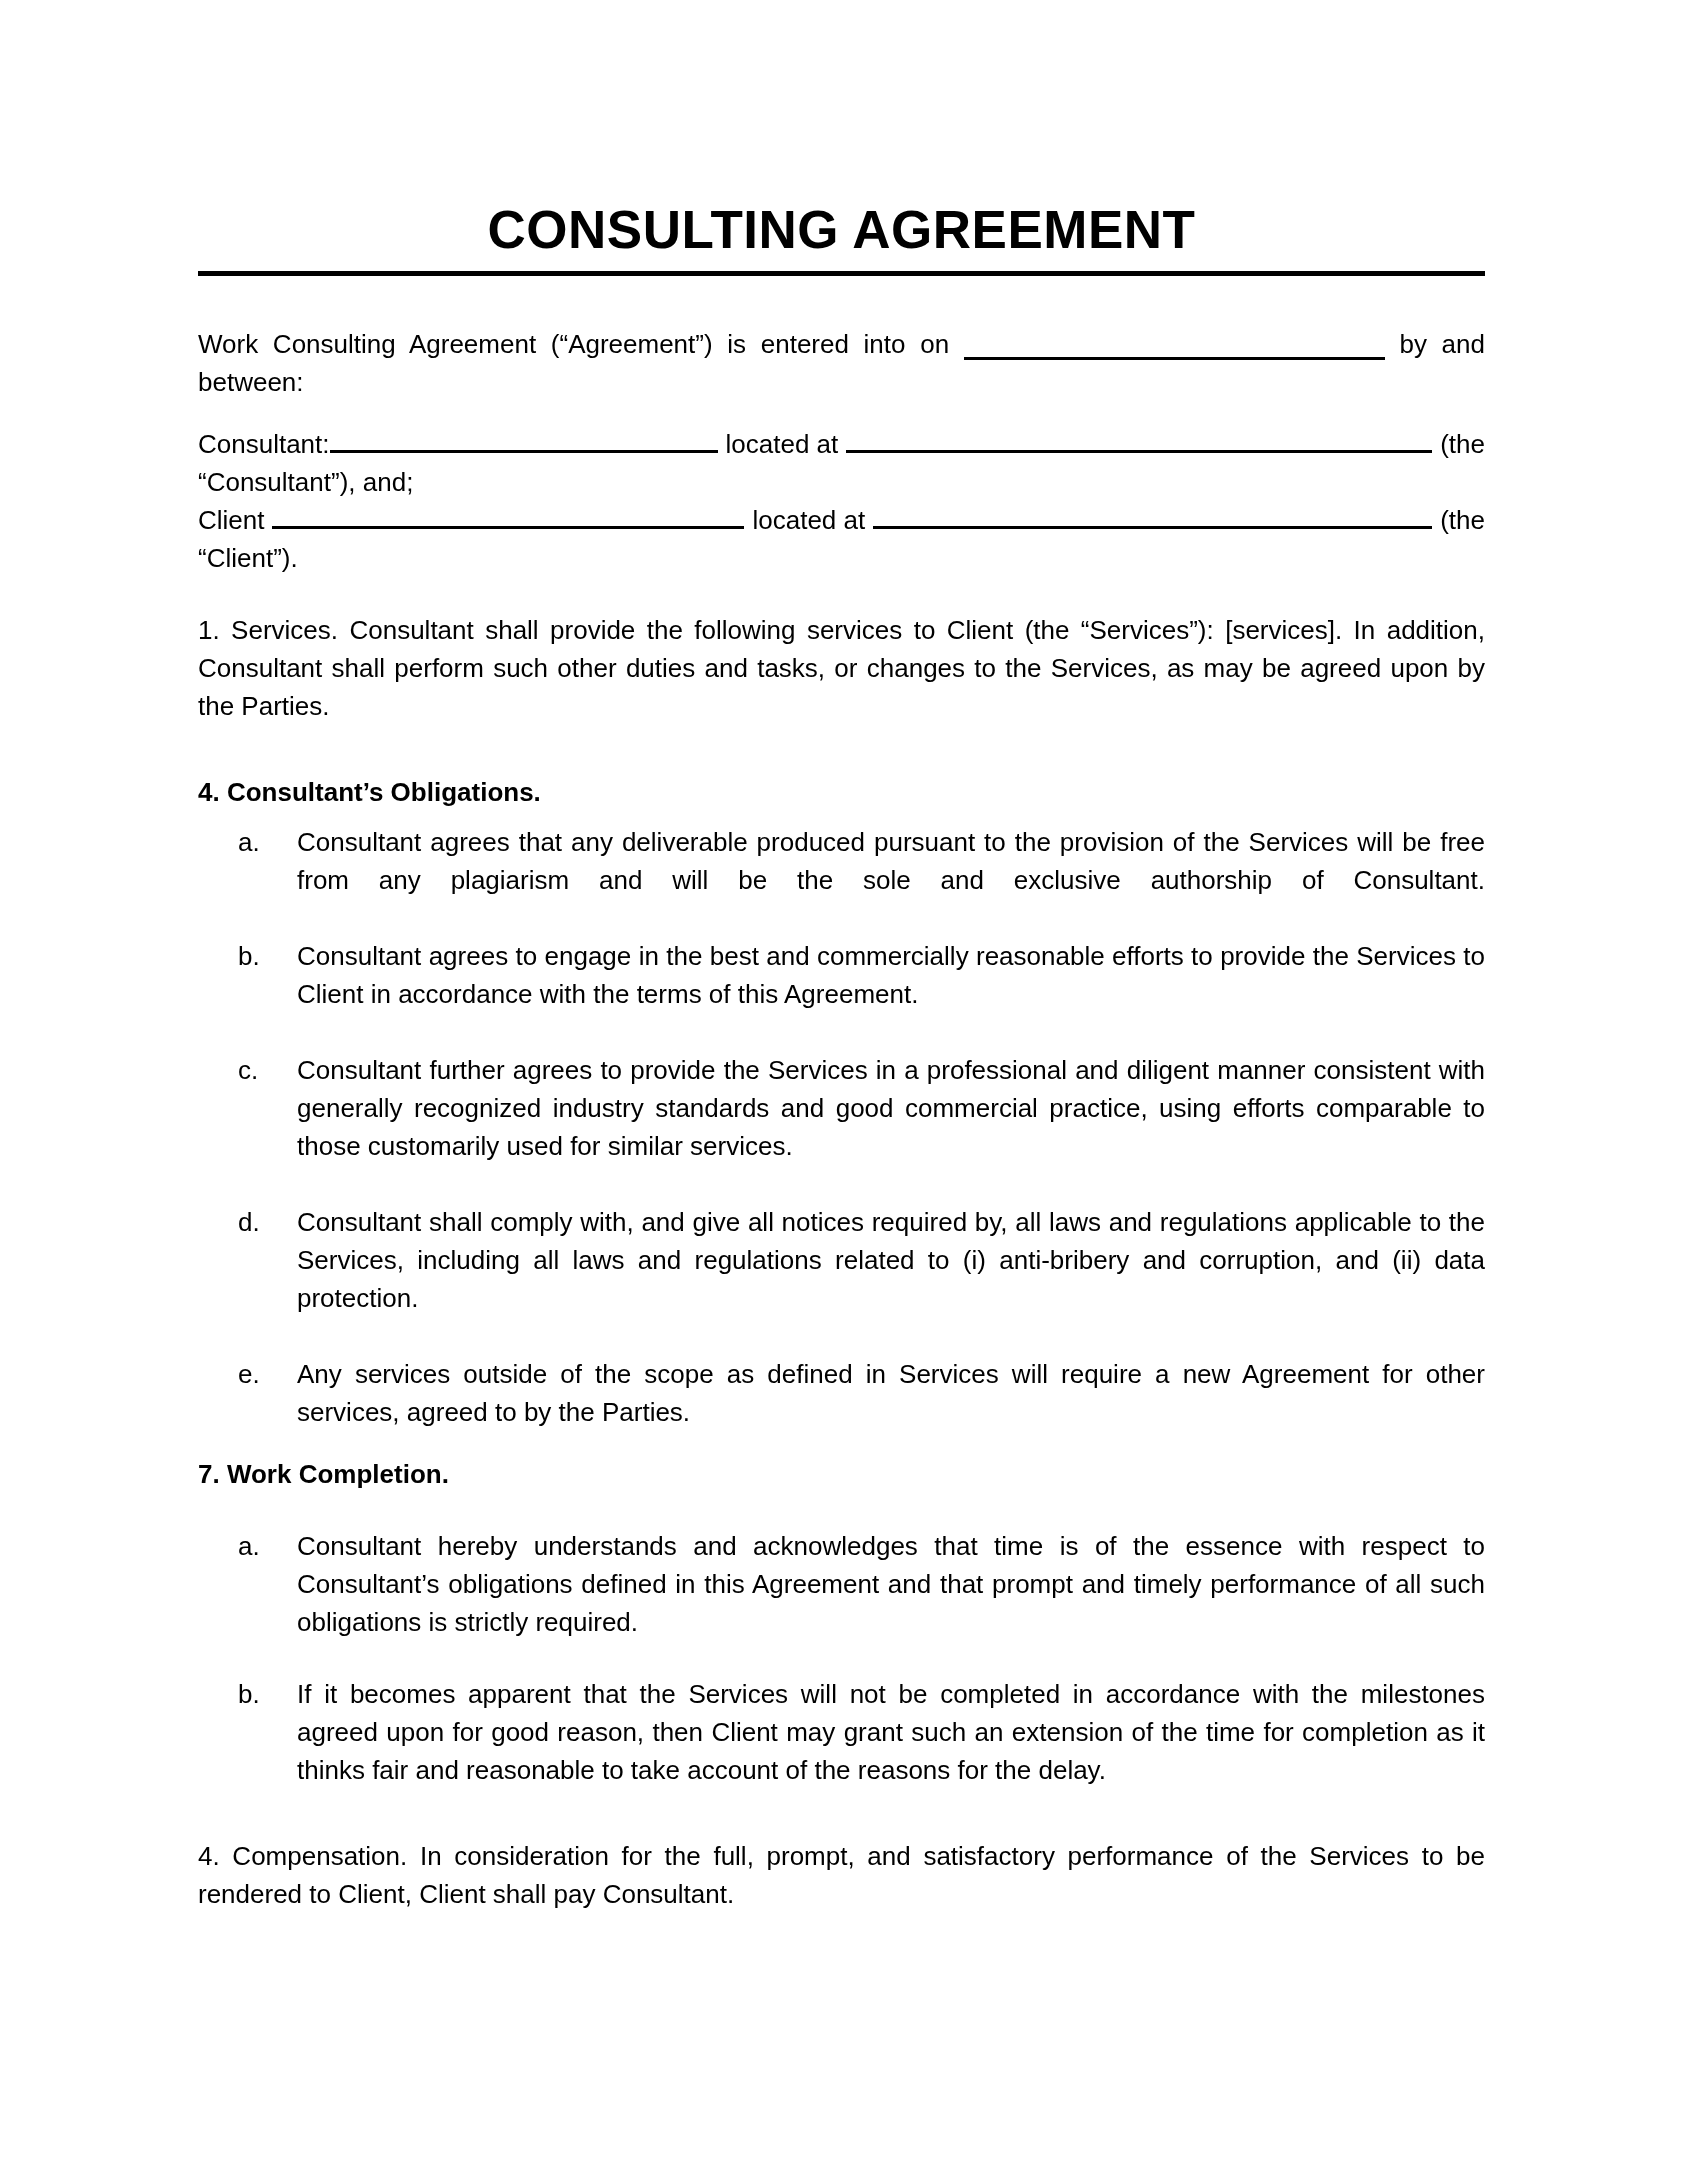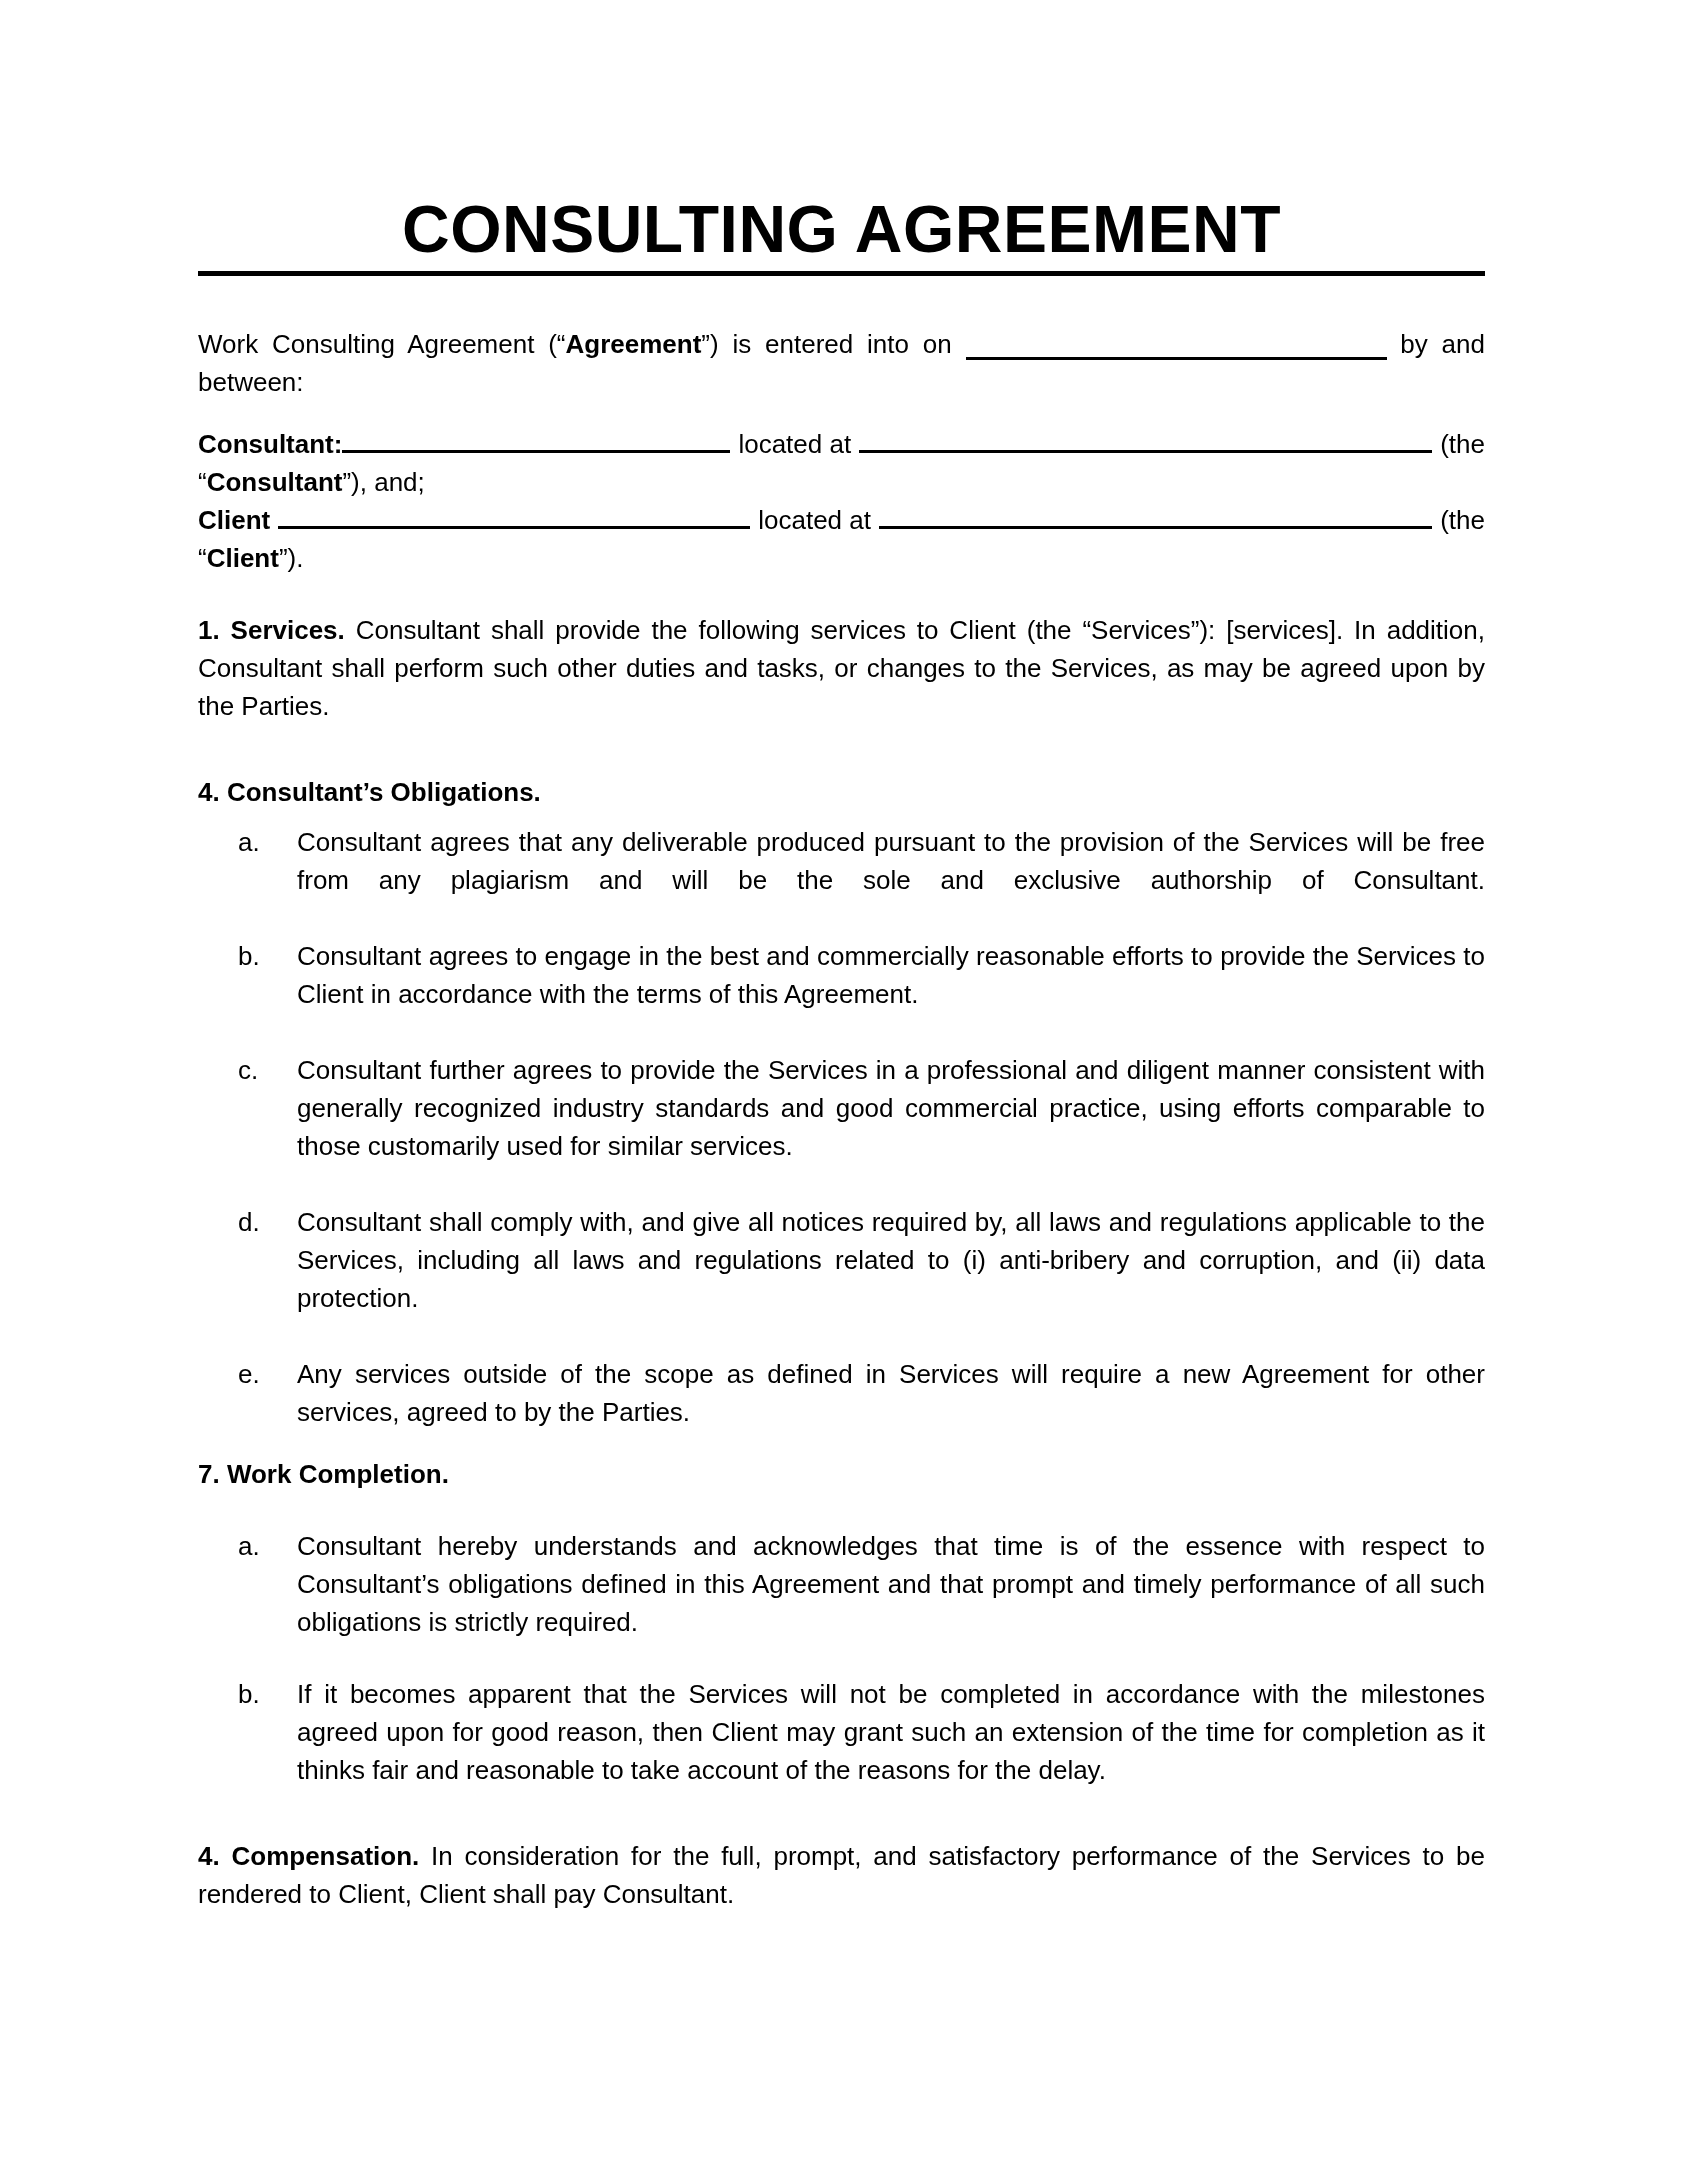--- a/index.html
+++ b/index.html
@@ -17,26 +17,26 @@
     width: 1683px;
     height: 2178px;
     background: #ffffff;
   }
   .content {
     margin: 0 198px;
     width: 1287px;
     font-size: 26px;
     line-height: 38px;
   }
-  .b { font-weight: bold; }
+  .b { font-weight: normal; }
 
   
   .doc-title {
     margin: 200px 0 0 0;
-    font-size: 66px;
+    font-size: 53px;
     line-height: 59px;
     font-weight: bold;
     text-align: center;
     letter-spacing: 0.5px;
     white-space: nowrap;
   }
   .title-rule {
     margin-top: 12px;
     height: 5px;
     background: #000000;

